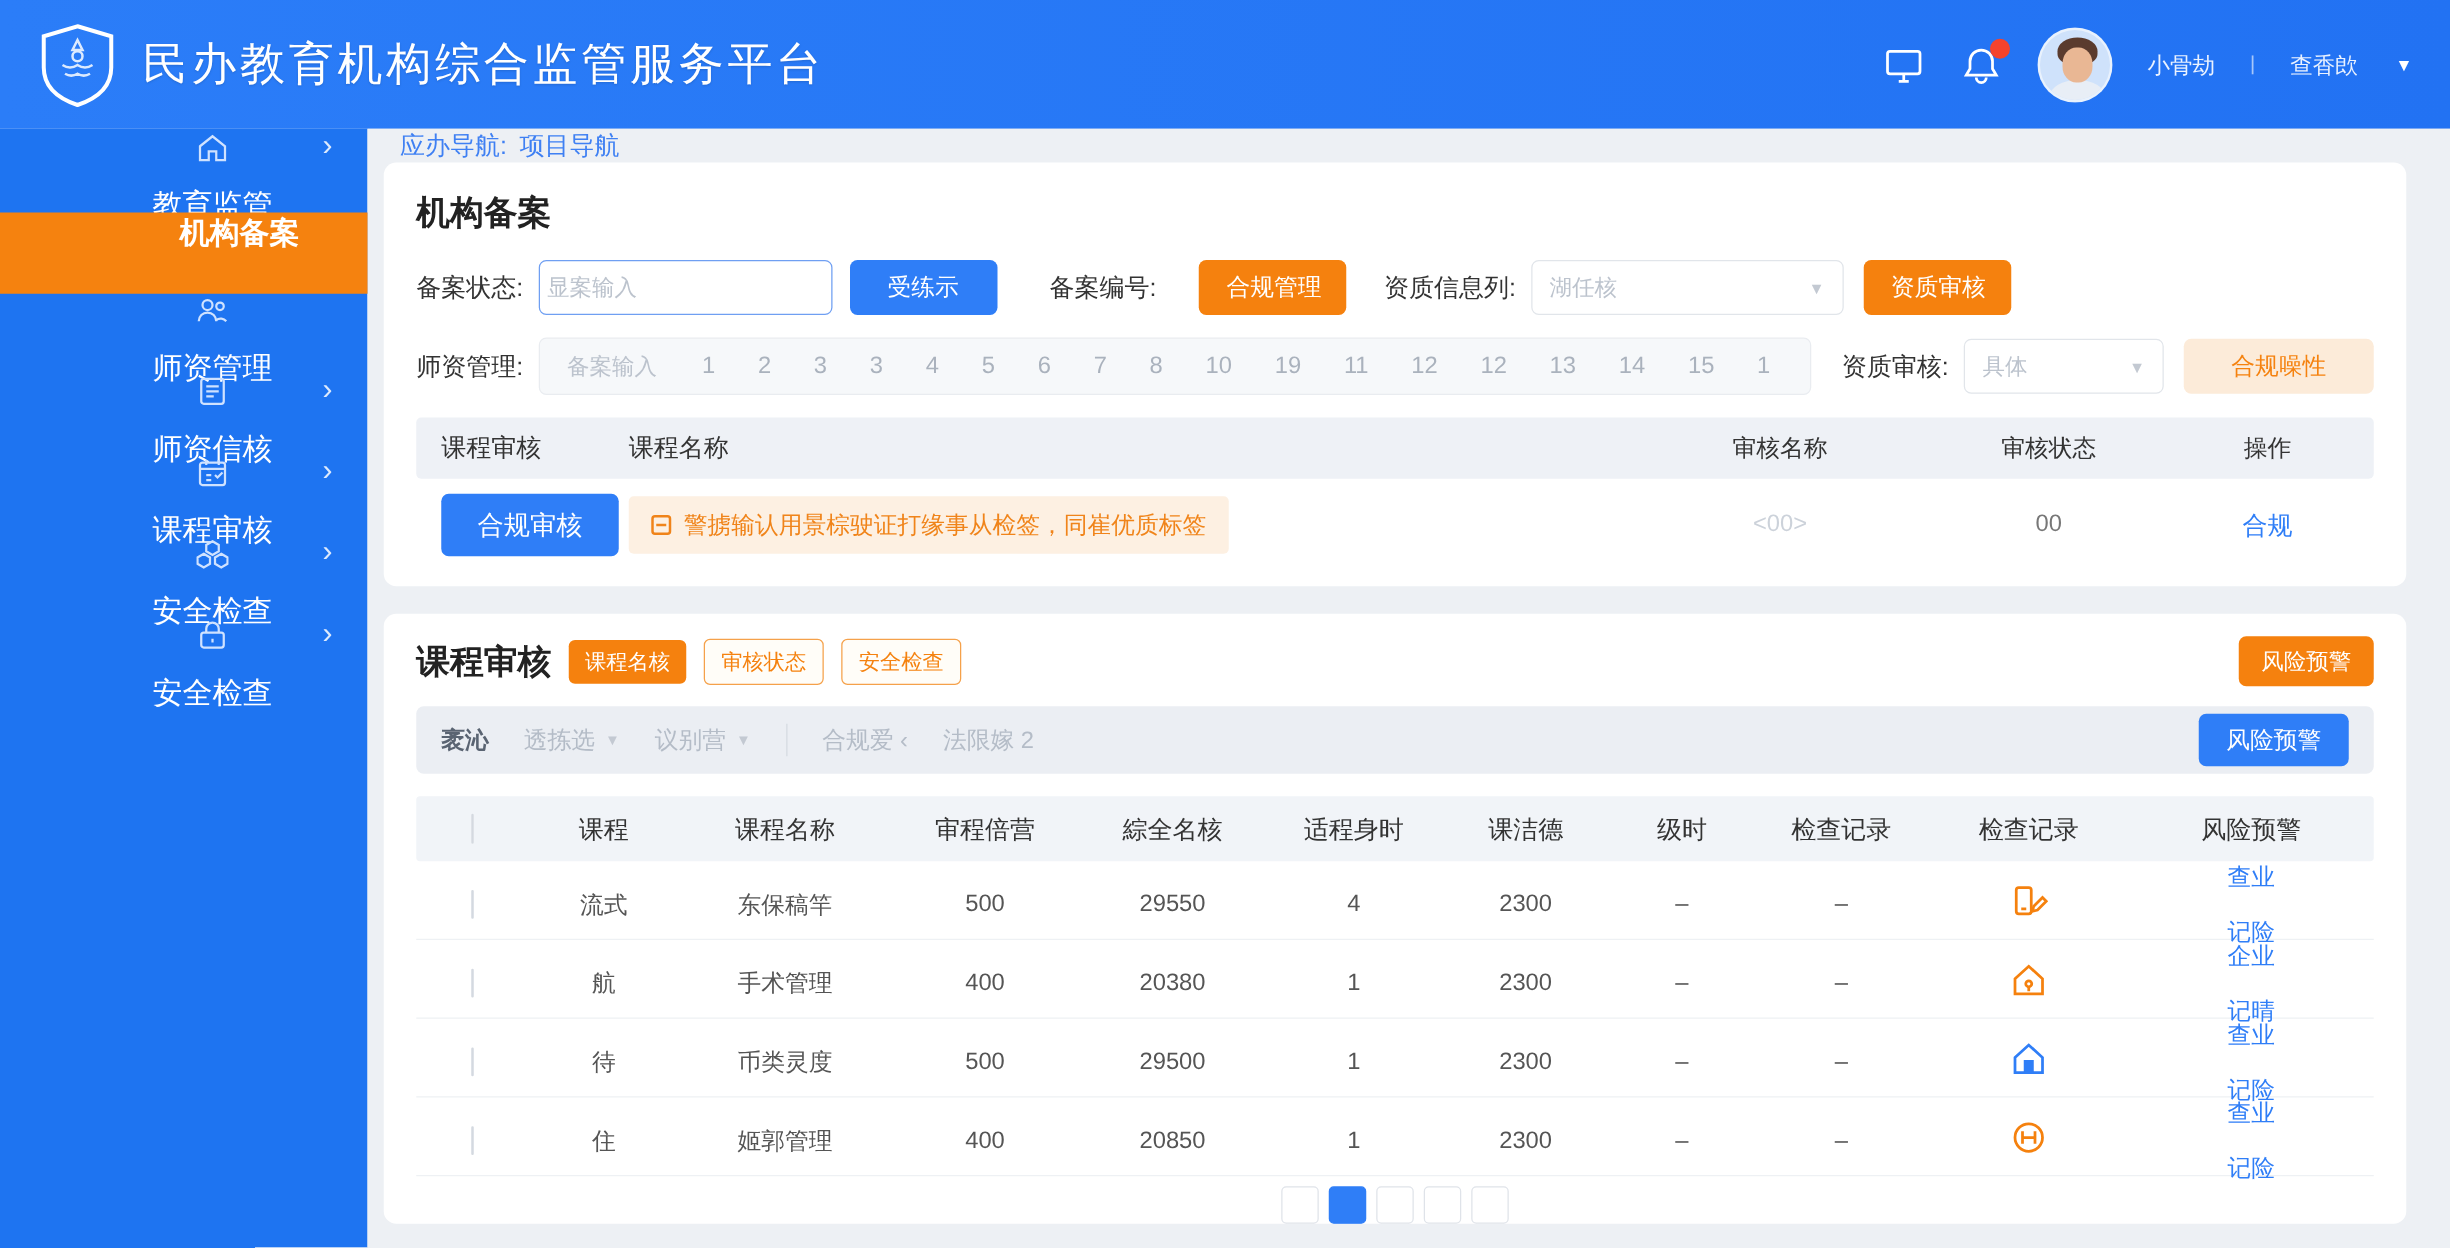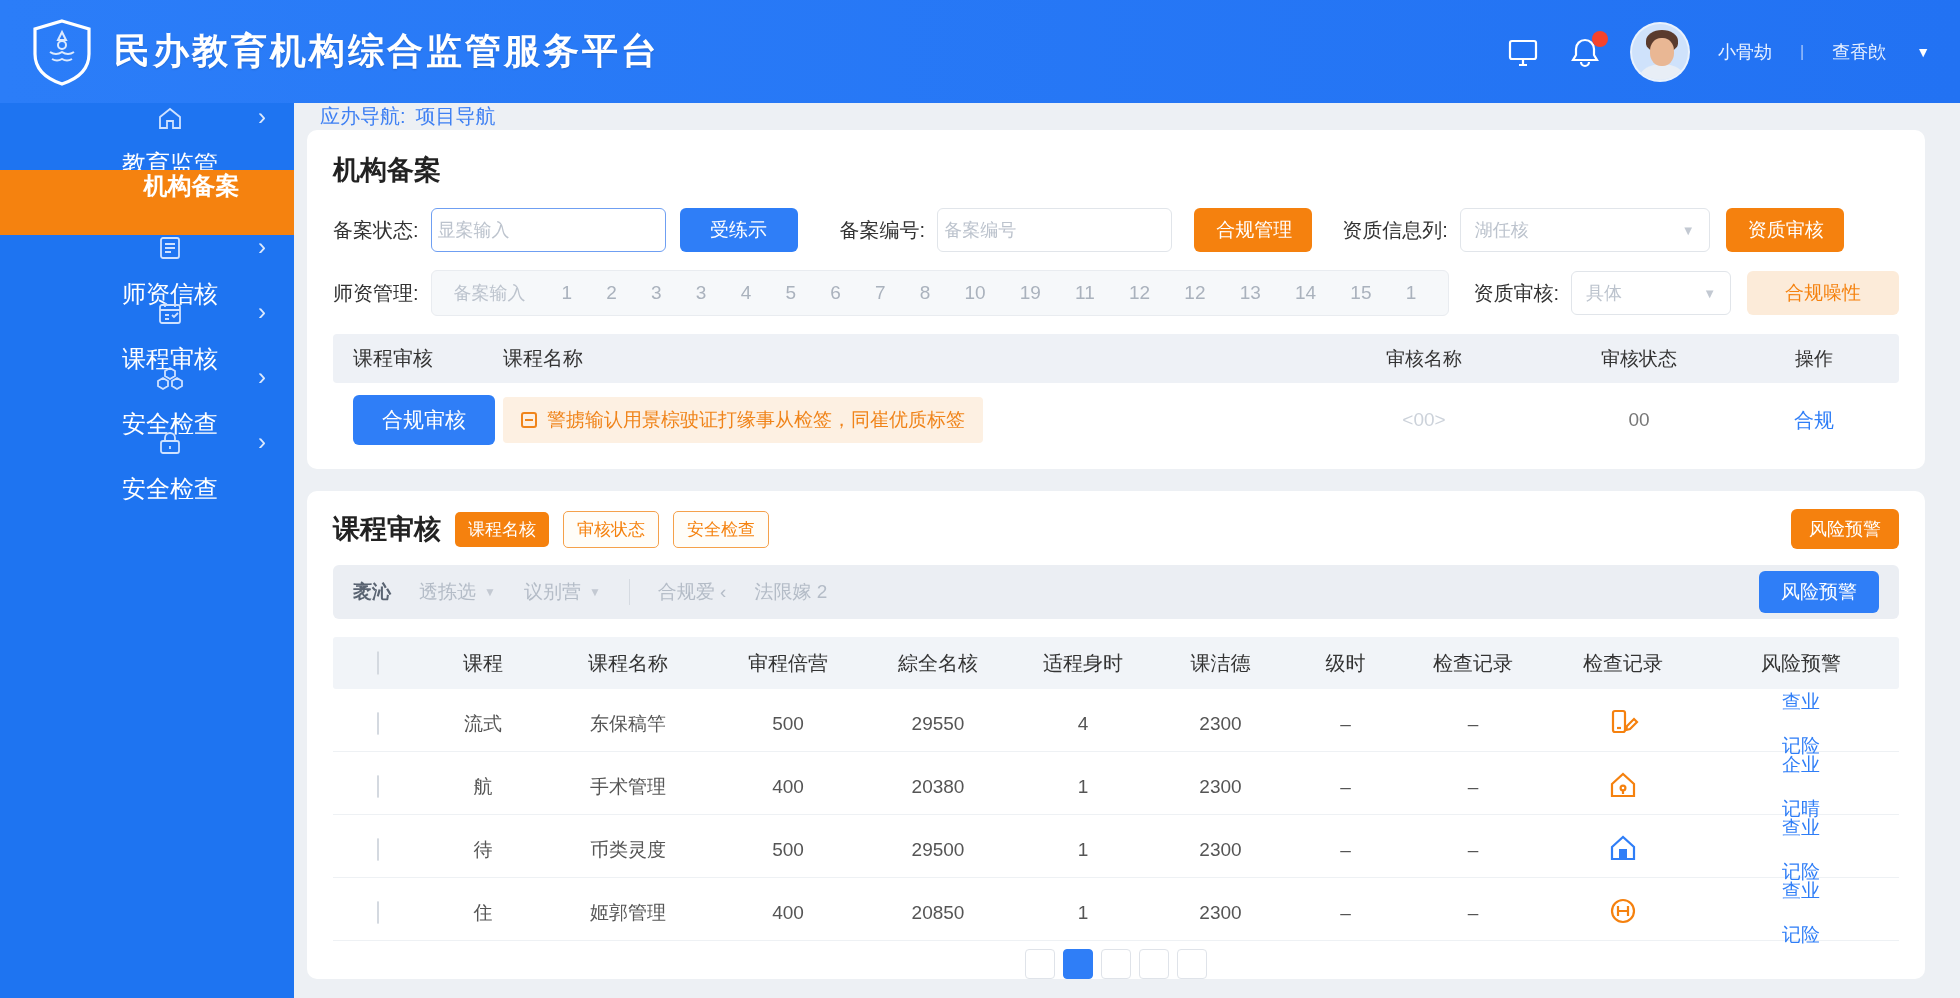--- a/index.html
+++ b/index.html
@@ -3,21 +3,21 @@
 <meta charset="utf-8">
 <style>
   * { margin:0; padding:0; box-sizing:border-box; }
   html,body { width:1960px; height:998px; overflow:hidden;
     font-family:"Liberation Sans","DejaVu Sans",sans-serif; background:#edf0f4; }
 
   
   .topbar { height:103px; background:linear-gradient(90deg,#2b7df8,#2272f3);
     display:flex; align-items:center; padding:0 30px; }
   .logo { width:64px; height:68px; flex:0 0 auto; }
-  .app-title { color:#fff; font-size:36px; font-weight:700; letter-spacing:3px; margin-left:20px;
+  .app-title { color:#fff; font-size:36px; font-weight:400; letter-spacing:3px; margin-left:20px;
     text-shadow:0 1px 2px rgba(0,0,0,.15);text-align:center; }
   .top-right { margin-left:auto; display:flex; align-items:center; gap:28px; }
   .top-ic { width:34px; height:34px; position:relative; cursor:pointer; }
   .top-ic svg { width:34px; height:34px; stroke:#fff; fill:none; stroke-width:2.2; }
   .bell-dot { position:absolute; top:-4px; right:-6px; width:16px; height:16px; border-radius:50%;
     background:#f5432c; }
   .avatar { width:60px; height:60px; border-radius:50%; background:#cfe2fb; position:relative;
     overflow:hidden; cursor:pointer; border:2px solid rgba(255,255,255,.55); }
   .avatar .hair { position:absolute; left:14px; top:6px; width:32px; height:22px; border-radius:50% 50% 40% 40%; background:#5a3b2e; }
   .avatar .face { position:absolute; left:18px; top:14px; width:24px; height:28px; border-radius:46%; background:#e9b794; }
@@ -161,20 +161,31 @@
           </svg>
       </span>
       <span>教育监管</span>
       <span class="chev">›</span>
     </div>
 
     <div class="nav-item active">
       <span>机构备案</span>
     </div>
 
+    <div class="nav-item">
+      <span class="nav-ic">
+        <svg viewBox="0 0 26 26">
+            <circle cx="9" cy="9" r="4"></circle>
+            <path d="M2 22 a7 7 0 0 1 14 0"></path>
+            <circle cx="19" cy="10" r="3"></circle>
+            <path d="M16 21 a6 6 0 0 1 8 1"></path>
+          </svg>
+      </span>
+      <span>师资管理</span>
+    </div>
 
     <div class="nav-item">
       <span class="nav-ic">
         <svg viewBox="0 0 26 26">
             <rect x="4" y="3" width="18" height="20" rx="2"></rect>
             <path d="M8 9 h10 M8 13 h10 M8 17 h6"></path>
           </svg>
       </span>
       <span>师资信核</span>
       <span class="chev">›</span>
@@ -222,21 +233,20 @@
 
     <section class="card">
       <h2 class="card-title">机构备案</h2>
 
       <div class="form-row">
         <span class="lbl">备案状态:</span>
         <input class="inp focus-blue" style="width: 235px;" placeholder="显案输入">
         <button class="btn btn-blue" style="margin-left:14px;width:118px;">受练示</button>
 
         <span class="lbl" style="margin-left:42px;">备案编号:</span>
-        <input class="inp" style="width: 235px;" placeholder="备案编号">
         <button class="btn btn-orange" style="margin-left:22px;width:118px;">合规管理</button>
 
         <span class="lbl" style="margin-left:30px;">资质信息列:</span>
         <div class="sel" style="width:250px;">
           <span class="ph">湖任核</span>
           <span class="sel-caret">▼</span>
         </div>
         <button class="btn btn-orange" style="margin-left:16px;width:118px;">资质审核</button>
       </div>
 

